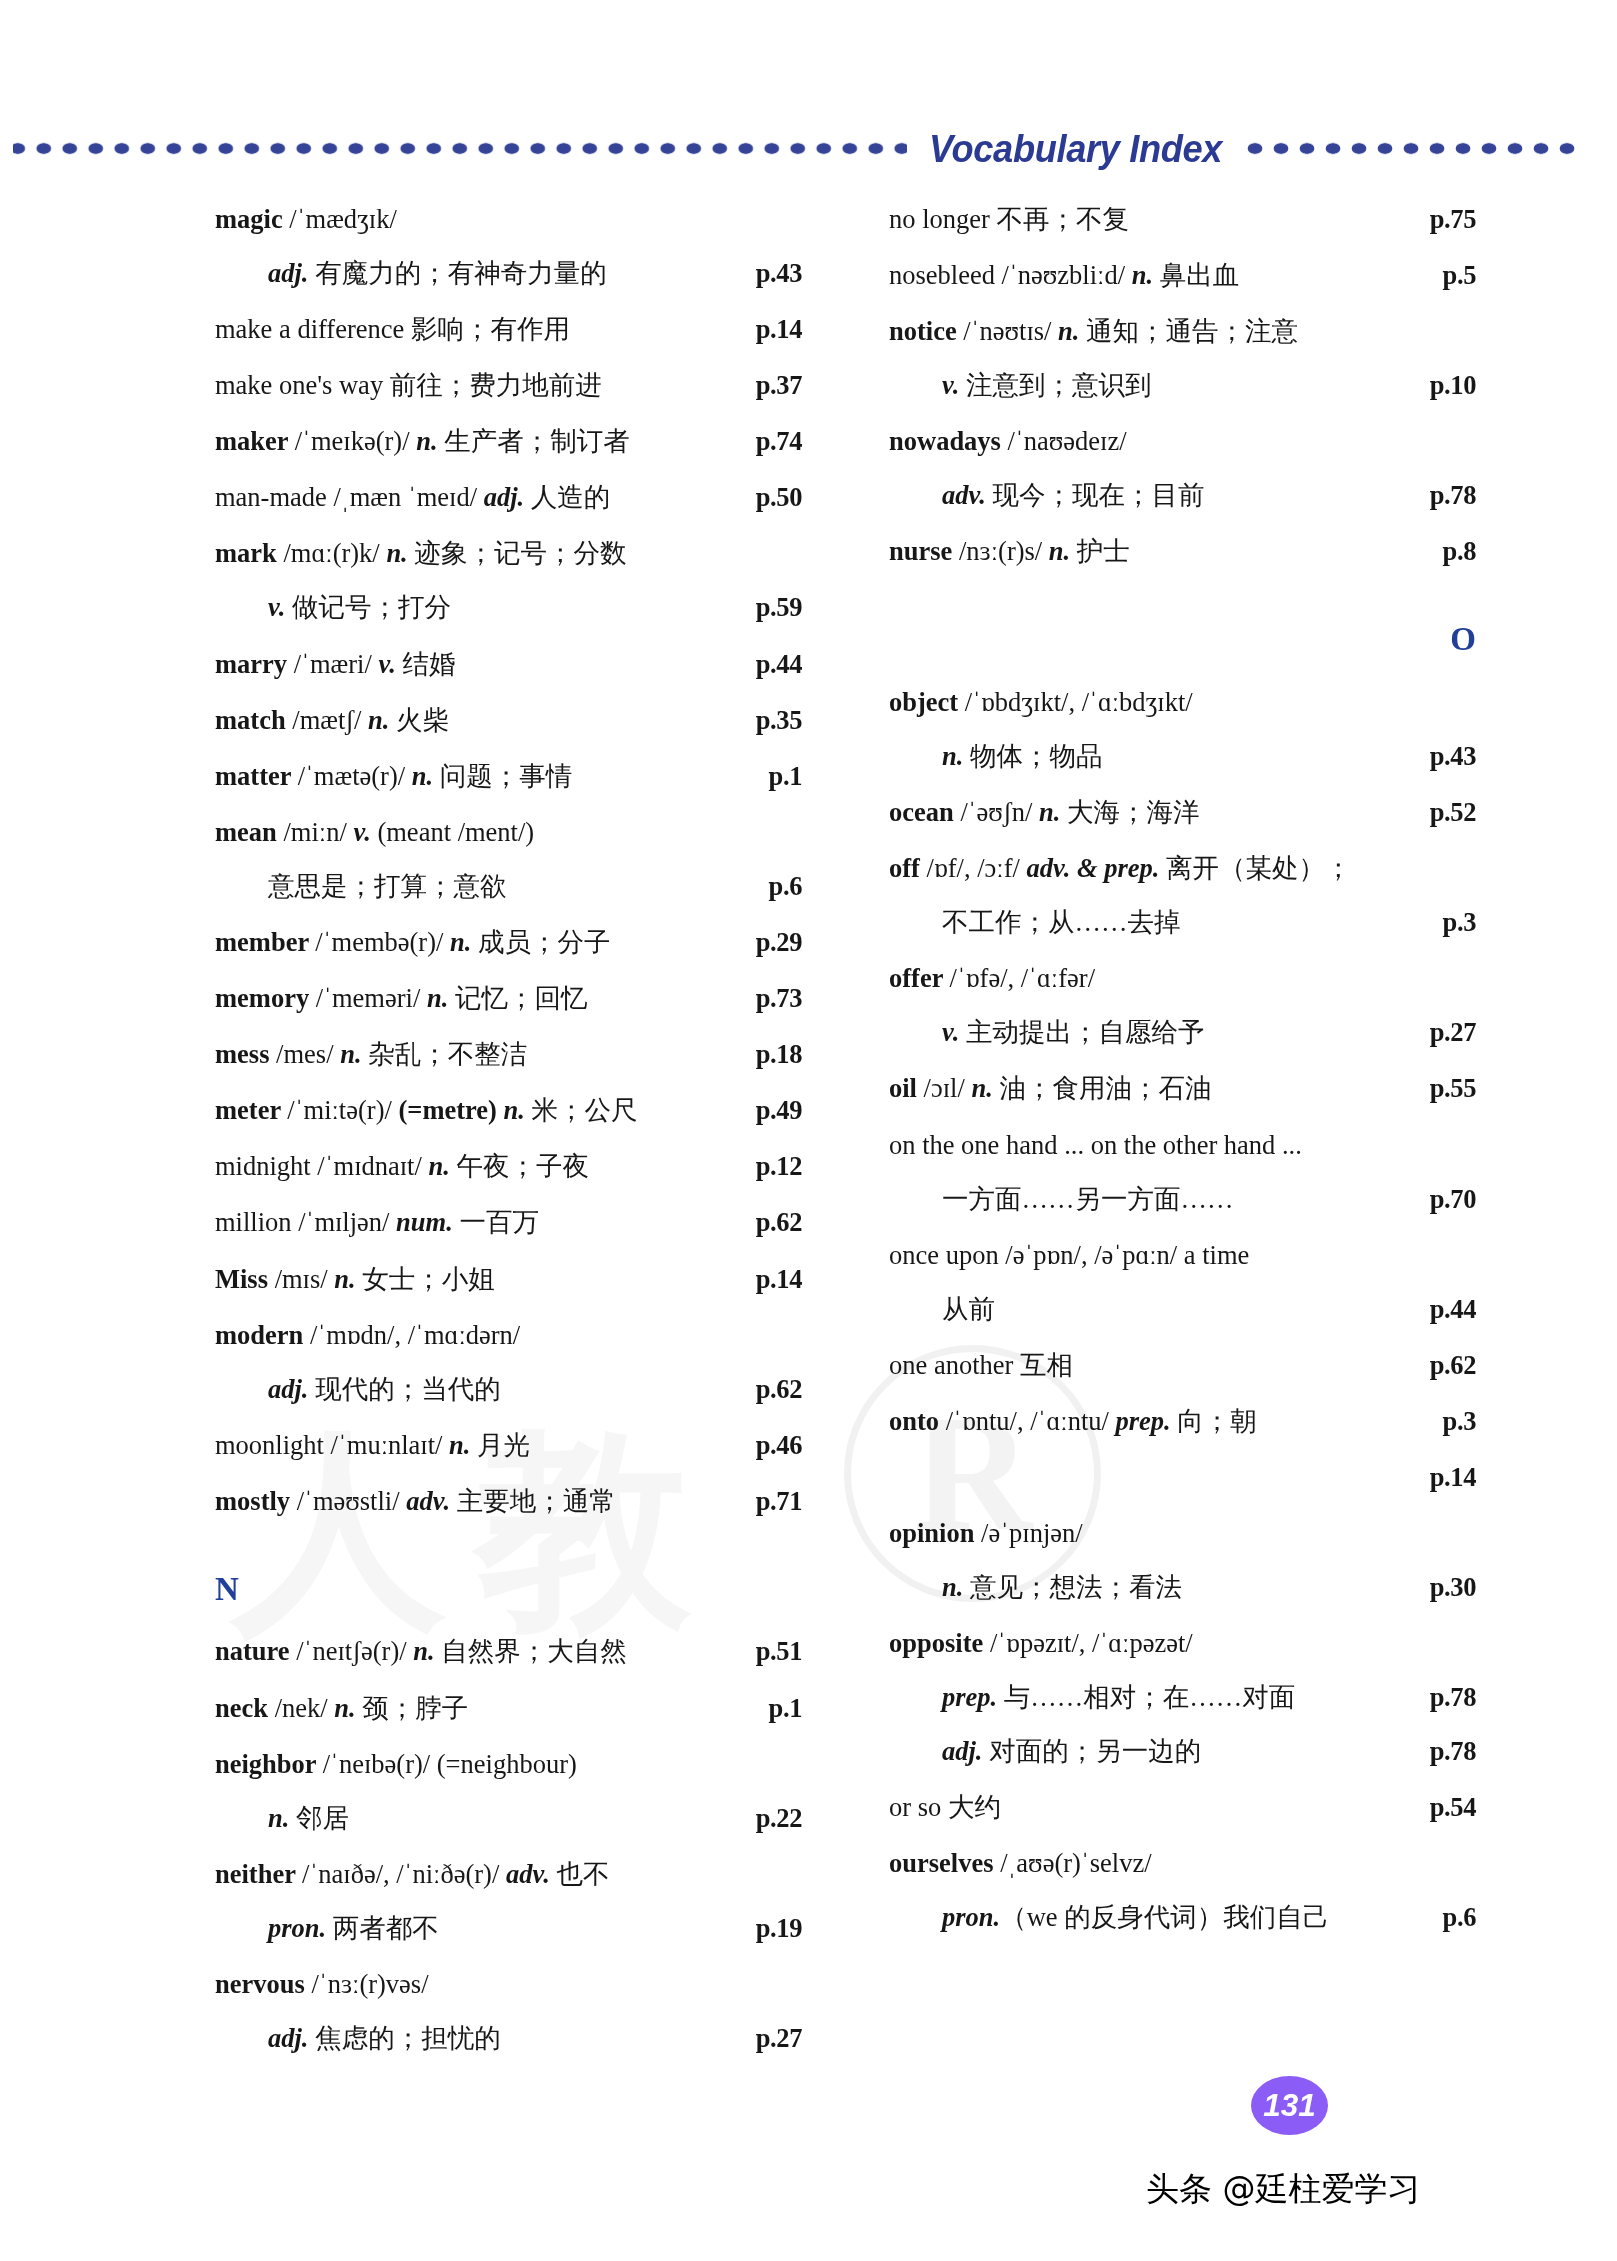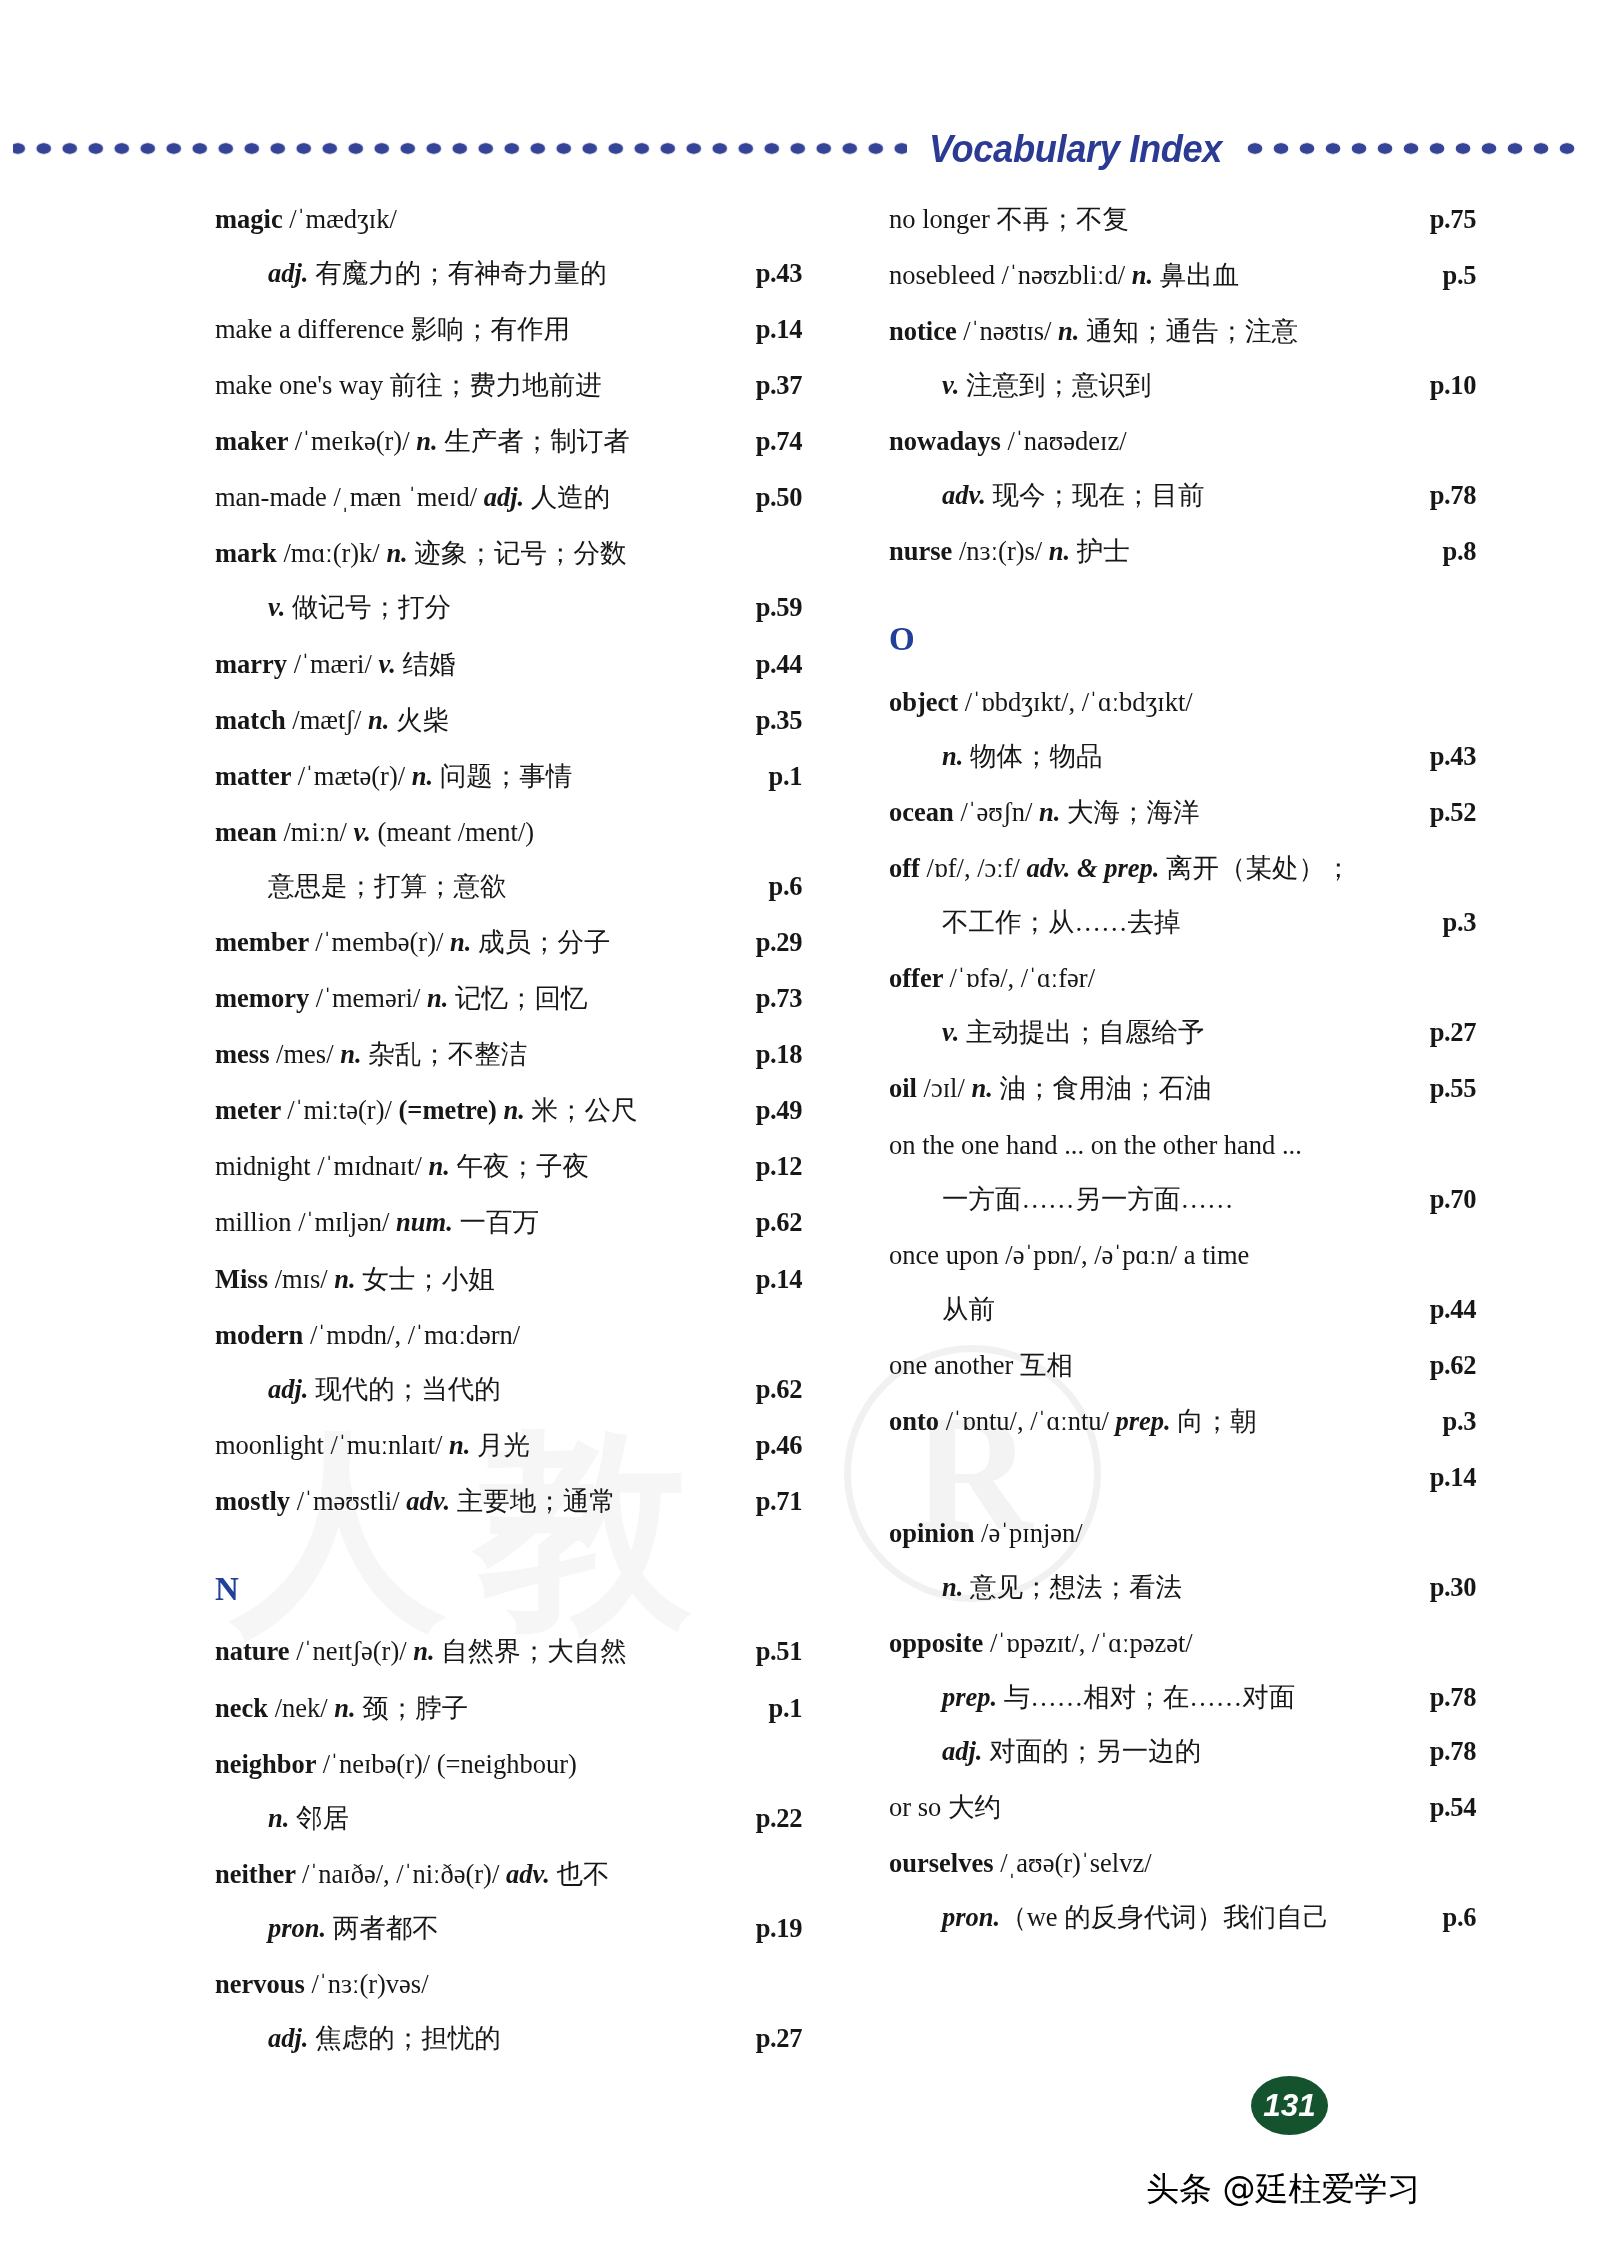--- a/index.html
+++ b/index.html
@@ -68,21 +68,21 @@
     top: 192px;
     left: 0;
     width: 1476px;
     display: flex;
   }
   .column {
     width: 630px;
     box-sizing: border-box;
   }
   .col-left  { margin-left: 215px; }
-  .col-right { margin-left: 87px; }
+  .col-right { margin-left: 87px; text-align: right; }
 
   
   .entry {
     position: relative;
     margin-bottom: 2.1px;
   }
   .line {
     display: flex;
     align-items: baseline;
     font-size: 26.5px;
@@ -116,21 +116,21 @@
   }
 
   
   .page-badge {
     position: absolute;
     left: 1251px;
     top: 2076px;
     width: 77px;
     height: 59px;
     border-radius: 50%;
-    background: #14532d;
+    background: #8b5cf6;
     display: flex;
     align-items: center;
     justify-content: center;
   }
   .page-badge span {
     font-family: "Liberation Sans", "DejaVu Sans", sans-serif;
     font-weight: 700;
     font-style: italic;
     font-size: 31.5px;
     color: #ffffff;

